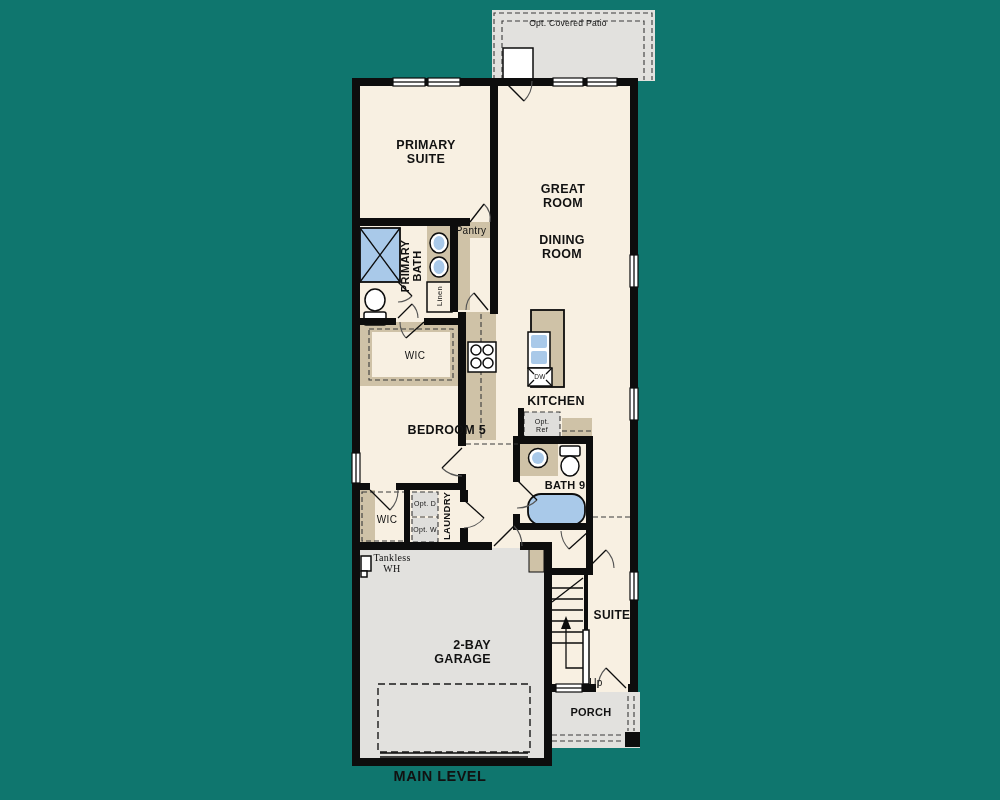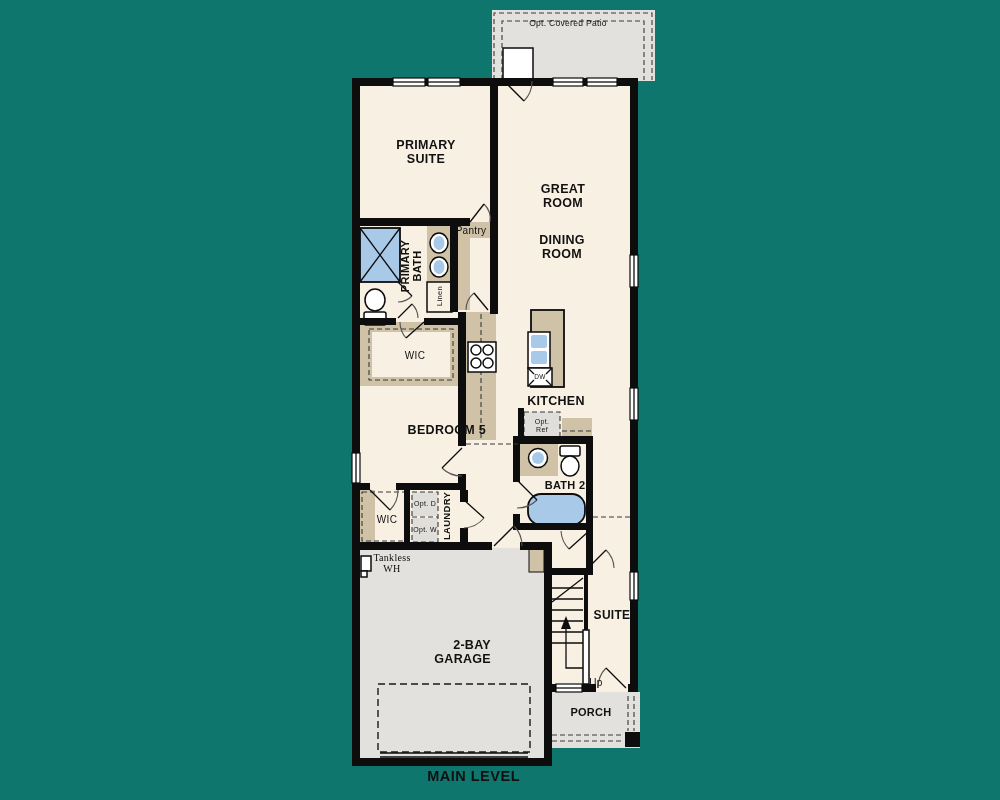--- a/index.html
+++ b/index.html
@@ -27,21 +27,21 @@
   
   .lbl{position:absolute;color:var(--c-text);text-align:center;line-height:1.12;
        letter-spacing:.3px;transform:translate(-50%,-50%);white-space:normal;}
   .rot{transform:translate(-50%,-50%) rotate(-90deg);}
   .big{font-weight:bold;font-size:12.5px;}
   .med{font-weight:bold;font-size:11px;}
   .md2{font-weight:bold;font-size:12px;}
   .sm{font-size:10px;}
   .xs{font-size:7px;line-height:1.2;}
   .xxs{font-size:6.5px;}
-  .tl{transform:none;text-align:right;font-weight:bold;font-size:14.5px;letter-spacing:.5px;}
+  .tl{transform:none;text-align:center;font-weight:bold;font-size:14.5px;letter-spacing:.5px;}
 </style>
 </head>
 <body>
 
 <div class="stage">
 
 <svg class="plan-svg" width="1000" height="800" viewBox="0 0 1000 800">
 
   <g>
     <rect class="gy" x="492" y="10" width="163" height="71"></rect>
@@ -300,21 +300,21 @@
 <div class="lbl big" style="left:563px;top:152px;width:60px;margin-top:44px;">GREAT ROOM</div>
 <div class="lbl big" style="left:562px;top:247px;width:60px;">DINING ROOM</div>
 <div class="lbl med rot" style="left:411px;top:266px;width:64px;">PRIMARY BATH</div>
 <div class="lbl sm" style="left:471px;top:231px;width:40px;">Pantry</div>
 <div class="lbl rot" style="left:440px;top:296px;width:40px;font-size:7.5px;">Linen</div>
 <div class="lbl sm" style="left:415px;top:356px;width:40px;">WIC</div>
 <div class="lbl big" style="left:556px;top:401px;width:120px;">KITCHEN</div>
 <div class="lbl xxs" style="left:540px;top:377px;width:20px;">DW</div>
 <div class="lbl xs" style="left:542px;top:426px;width:26px;">Opt. Ref</div>
 <div class="lbl big" style="left:426px;top:430px;width:120px;text-align:right;">BEDROOM 5</div>
-<div class="lbl med" style="left:565px;top:485px;width:70px;">BATH 2</div>
+<div class="lbl med" style="left:565px;top:485px;width:70px;">BATH 9</div>
 <div class="lbl sm" style="left:387px;top:520px;width:40px;">WIC</div>
 <div class="lbl xs" style="left:425px;top:504px;width:24px;">Opt. D</div>
 <div class="lbl xs" style="left:425px;top:530px;width:24px;">Opt. W</div>
 <div class="lbl rot" style="left:447px;top:516px;width:70px;font-weight:bold;font-size:9.5px;">LAUNDRY</div>
 <div class="lbl sm" style="left:392px;top:563px;width:46px;font-family:Liberation Serif, serif;">Tankless WH</div>
 <div class="lbl big" style="left:455px;top:652px;width:72px;text-align:right;">2-BAY GARAGE</div>
 <div class="lbl md2" style="left:612px;top:616px;width:70px;">SUITE</div>
 <div class="lbl sm" style="left:596px;top:667px;width:24px;margin-top:16px;">Up</div>
 <div class="lbl med" style="left:591px;top:712px;width:70px;">PORCH</div>
 <div class="lbl tl" style="left:360px;top:768px;width:160px;">MAIN LEVEL</div>

